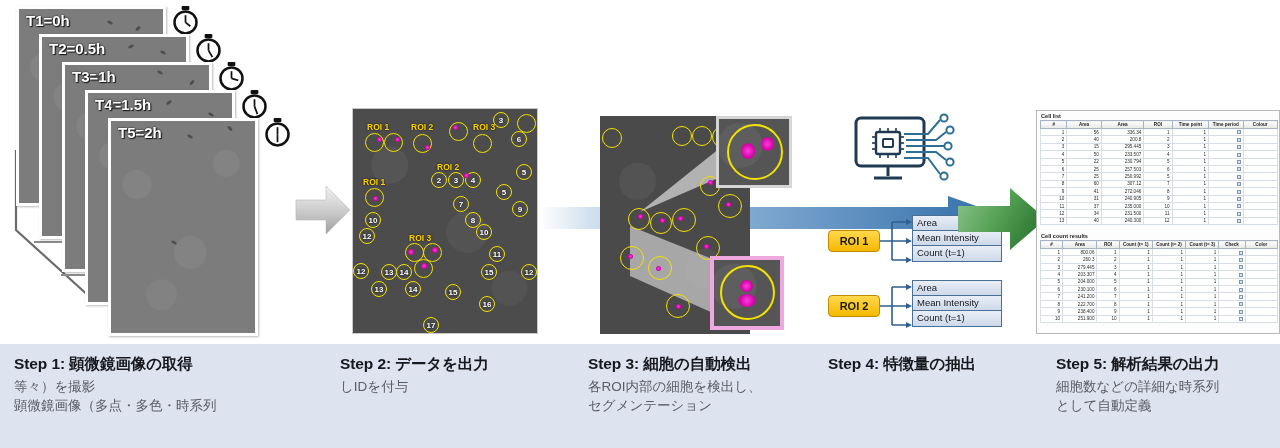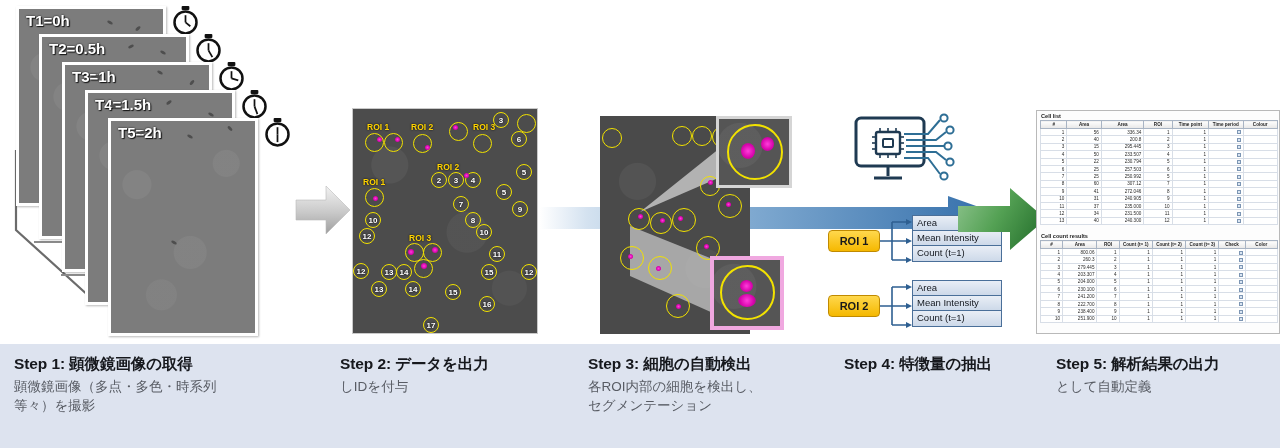--- a/index.html
+++ b/index.html
@@ -732,41 +732,42 @@
             <td class="swatch-cyan"></td>
           </tr>
         </tbody>
     </table>
   </div>
 
   <div class="caption-band">
     <div class="cap" style="left:14px; width:210px;">
       <div class="cap-title">Step 1: 顕微鏡画像の取得</div>
       <div class="cap-body">
+        <span>等々）を撮影</span>
         <span>顕微鏡画像（多点・多色・時系列</span>
-        <span>等々）を撮影</span>
       </div>
     </div>
     <div class="cap" style="left:340px; width:208px;">
       <div class="cap-title">Step 2: データを出力</div>
       <div class="cap-body">
         <span>しIDを付与</span>
       </div>
     </div>
     <div class="cap" style="left:588px; width:196px;">
       <div class="cap-title">Step 3: 細胞の自動検出</div>
       <div class="cap-body">
         <span>各ROI内部の細胞を検出し、</span>
         <span>セグメンテーション</span>
       </div>
     </div>
-    <div class="cap" style="left:828px; width:180px;text-align:center;">
+    <div class="cap" style="left:828px; width:180px;">
       <div class="cap-title">Step 4: 特徴量の抽出</div>
     </div>
     <div class="cap" style="left:1056px; width:212px;">
       <div class="cap-title">Step 5: 解析結果の出力</div>
       <div class="cap-body">
+        <span>細胞数などの詳細な時系列</span>
         <span>として自動定義</span>
       </div>
     </div>
   </div>
 
 </div>
 
 </body></html>

